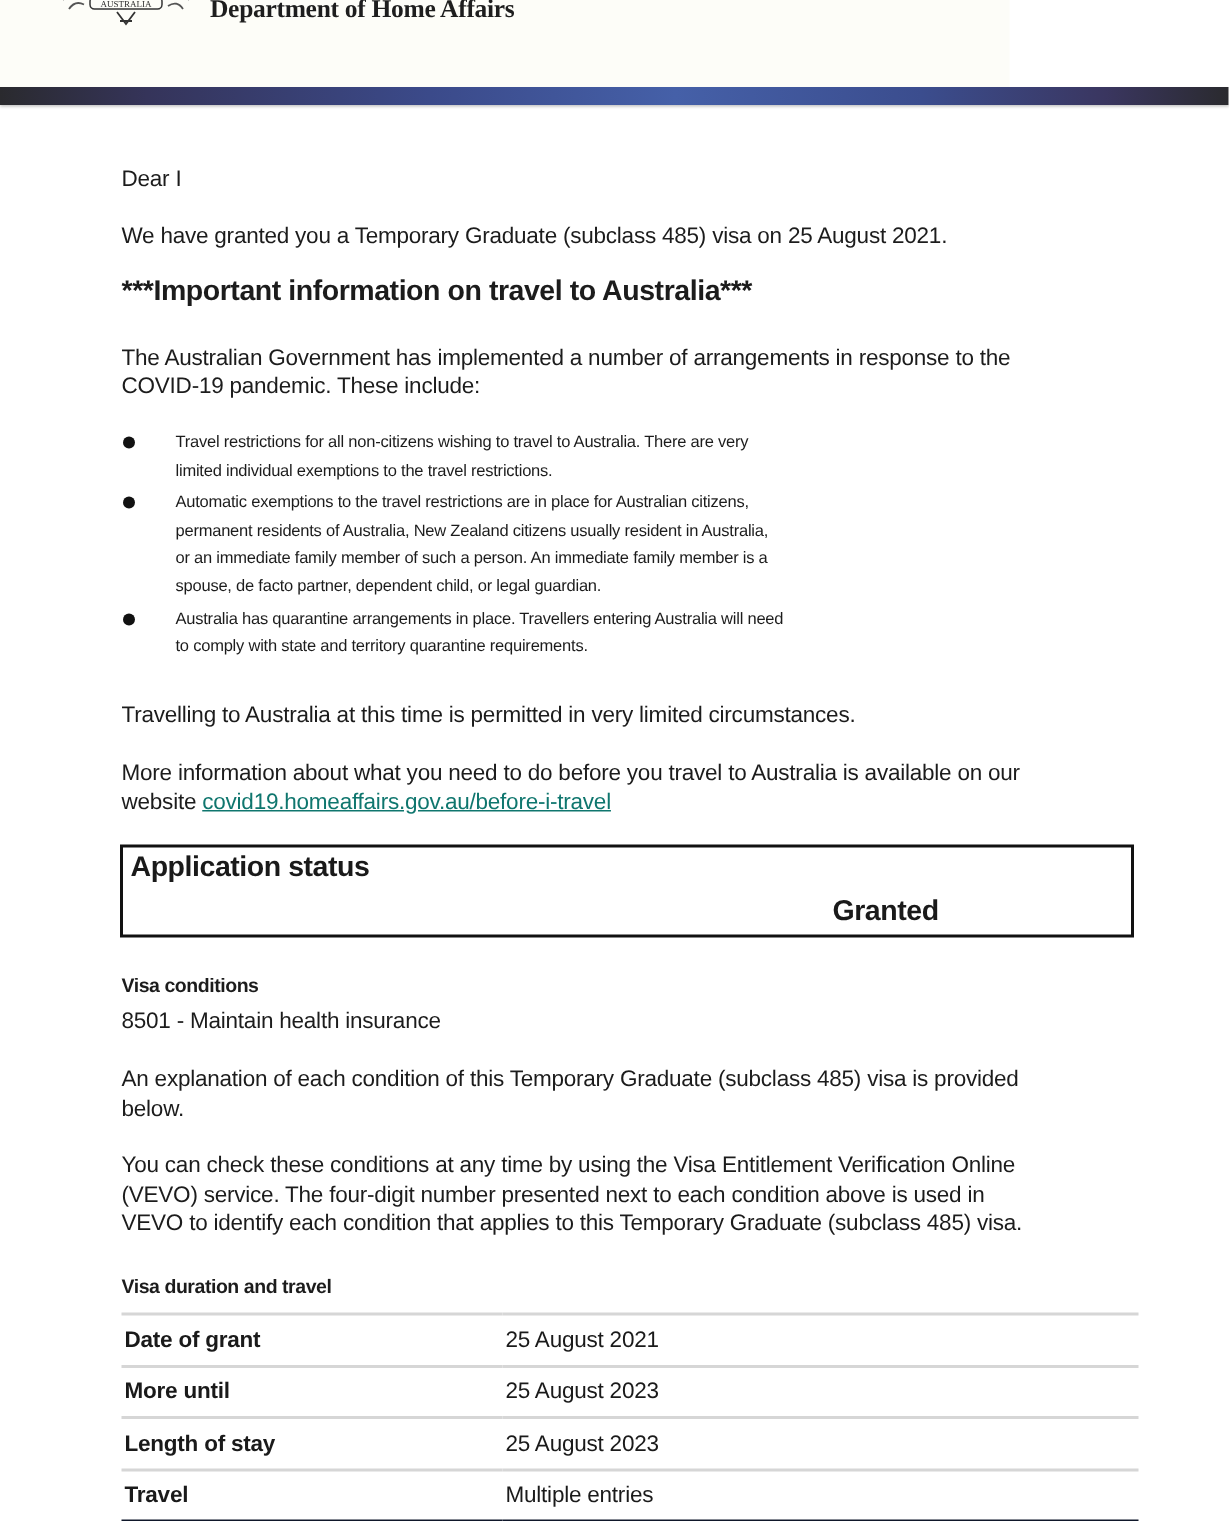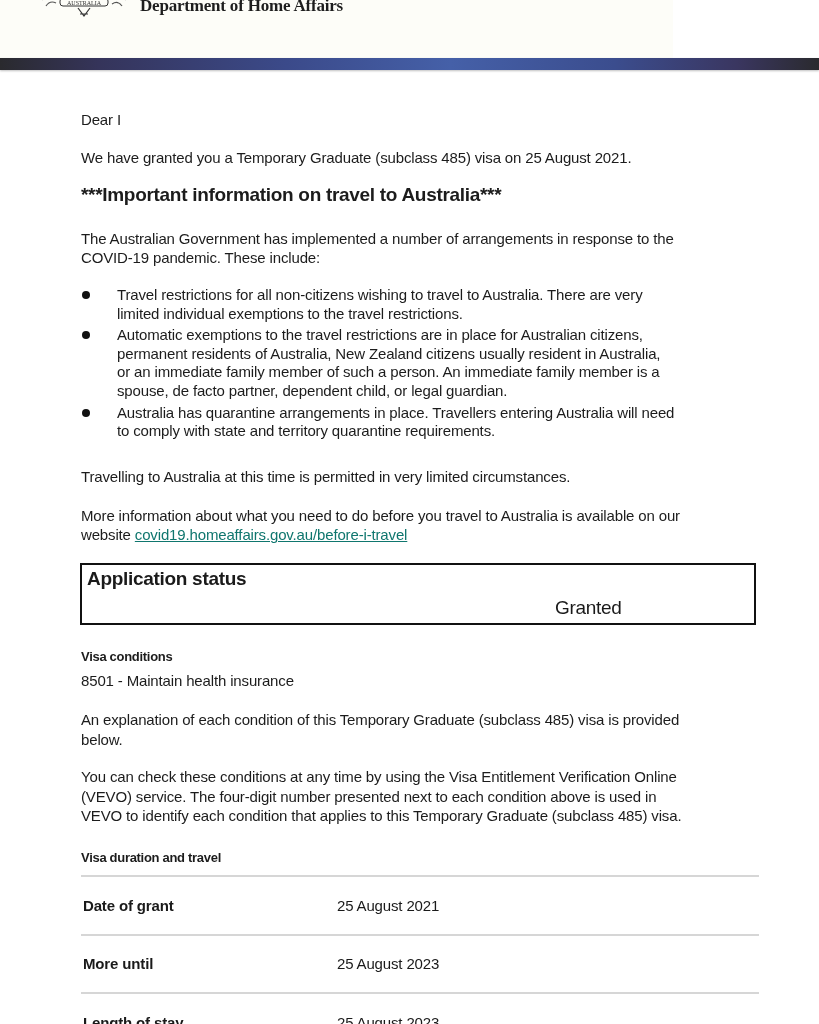--- a/index.html
+++ b/index.html
@@ -27,32 +27,32 @@
     background: linear-gradient(90deg, #2a2a2e 0%, #35345a 12%, #3b4a8a 35%, #4560a8 55%, #3b4d8e 75%, #3a3660 90%, #2a2a2e 100%);
     box-shadow: 0 1px 2px rgba(0,0,0,0.25);
   }
   .t {
     position: absolute; left: 81px; font-size: 15px; line-height: 19px;
     letter-spacing: -0.15px; white-space: nowrap; color: #1c1c1c;
   }
   .heading1 { font-size: 19px; font-weight: bold; letter-spacing: -0.3px; }
   .heading2 { font-size: 13px; font-weight: bold; letter-spacing: -0.3px; }
   .bullets { position: absolute; left: 81px; top: 286px; width: 680px; margin: 0; padding: 0; list-style: none; }
-  .bullets li { position: relative; padding-left: 36px; font-size: 15px; line-height: 18.6px; letter-spacing: -0.15px; color: #1c1c1c; white-space: pre-line; margin-bottom: 3px; }
+  .bullets li { position: relative; padding-left: 36px; font-size: 11px; line-height: 18.6px; letter-spacing: -0.15px; color: #1c1c1c; white-space: pre-line; margin-bottom: 3px; }
   .bullets li .dot { position: absolute; left: 1px; top: 5px; width: 8px; height: 8px; background: #111; border-radius: 50%; }
   a.link { color: #0f766e; text-decoration: underline; }
   .status-box {
     position: absolute; left: 80px; top: 563px; width: 676px; height: 62px;
     border: 2px solid #111; box-sizing: border-box; padding-left: 15px;
   }
   .status-title { position: absolute; left: 5px; top: 3px; font-size: 19px; font-weight: bold; letter-spacing: -0.3px; }
   .status-label { position: absolute; left: 5px; top: 32px; font-size: 19px; letter-spacing: -0.3px; }
-  .status-value { position: absolute; left: 473px; top: 32px; font-size: 19px; font-weight: normal; letter-spacing: -0.3px; }
+  .status-value { position: absolute; left: 473px; top: 32px; font-size: 19px; font-weight: bold; letter-spacing: -0.3px; }
   .dur-table { position: absolute; left: 81px; top: 875px; width: 678px; border-collapse: collapse; }
-  .dur-table td { height: 24.5px; padding: 16px 2px; font-size: 15px; border-top: 2px solid #d6d6d6; letter-spacing: -0.15px; }
+  .dur-table td { height: 24.5px; padding: 4px 2px; font-size: 15px; border-top: 2px solid #d6d6d6; letter-spacing: -0.15px; }
   .dur-table tr:last-child td { border-bottom: 1px solid #0f172a; }
   .dur-table td.k { font-weight: bold; width: 250px; }
 </style>
 </head>
 <body>
 
 <div class="letterhead">
   <svg class="crest" viewBox="0 0 96 24">
     <path d="M6 6 q6 -8 14 -2 M10 12 q4 -6 10 -3 M76 4 q8 -6 14 2 M76 10 q6 -4 10 2" stroke="#555" stroke-width="1.2" fill="none"></path>
     <rect x="24" y="4" width="48" height="8" rx="3" fill="none" stroke="#333" stroke-width="1"></rect>

